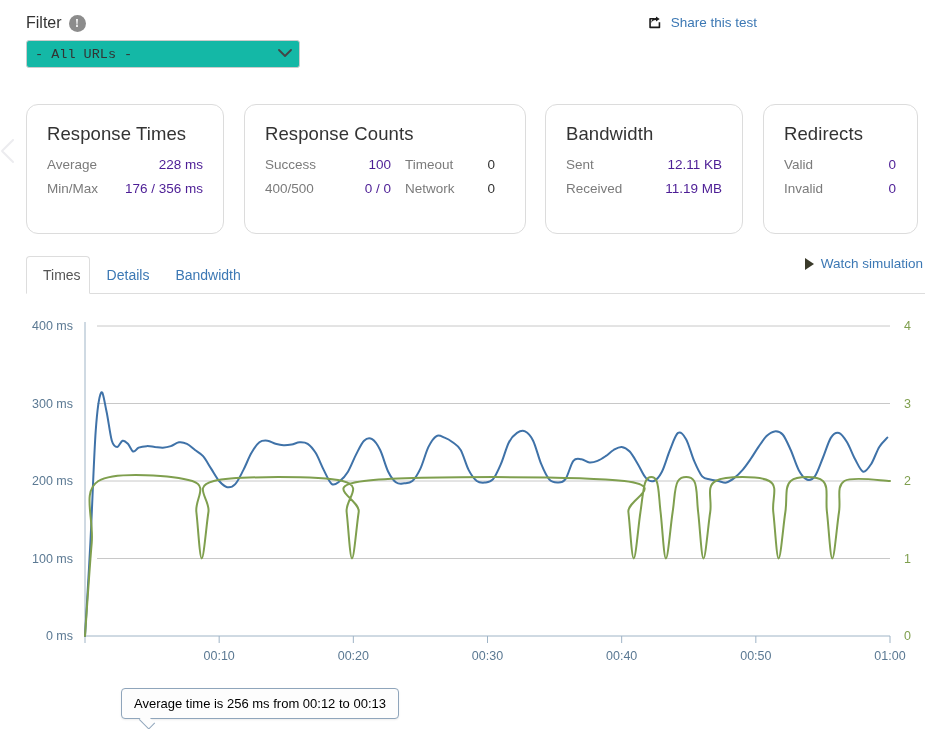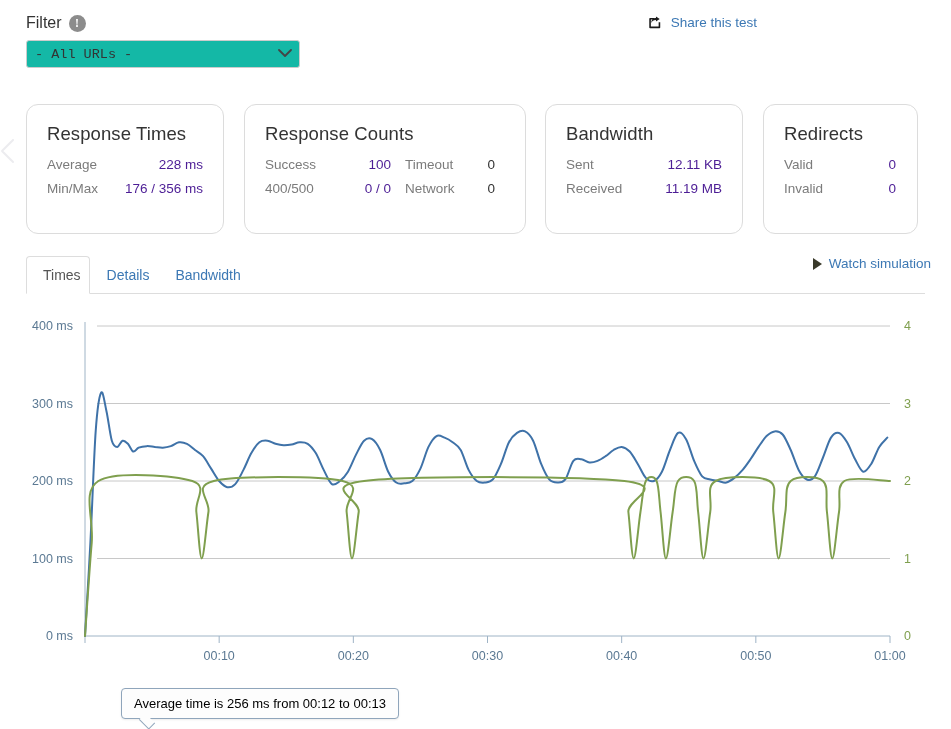--- a/index.html
+++ b/index.html
@@ -104,21 +104,21 @@
   }
   .tab.active {
     color: #555; background: #fff;
     border-color: #ddd; border-bottom-color: #fff;
   }
   .tabs-underline {
     position: absolute; left: 26px; top: 37px; width: 899px;
     border-bottom: 1px solid #ddd;
   }
   .watch-link {
-    position: absolute; right: 20px; top: 256px;
+    position: absolute; right: 28px; top: 256px;
     display: flex; align-items: center; gap: 7px;
     color: #3c78b4; font-size: 13.5px; cursor: pointer;
   }
   .play-tri {
     width: 0; height: 0;
     border-left: 9px solid #3a3a2a;
     border-top: 6px solid transparent;
     border-bottom: 6px solid transparent;
   }
 

